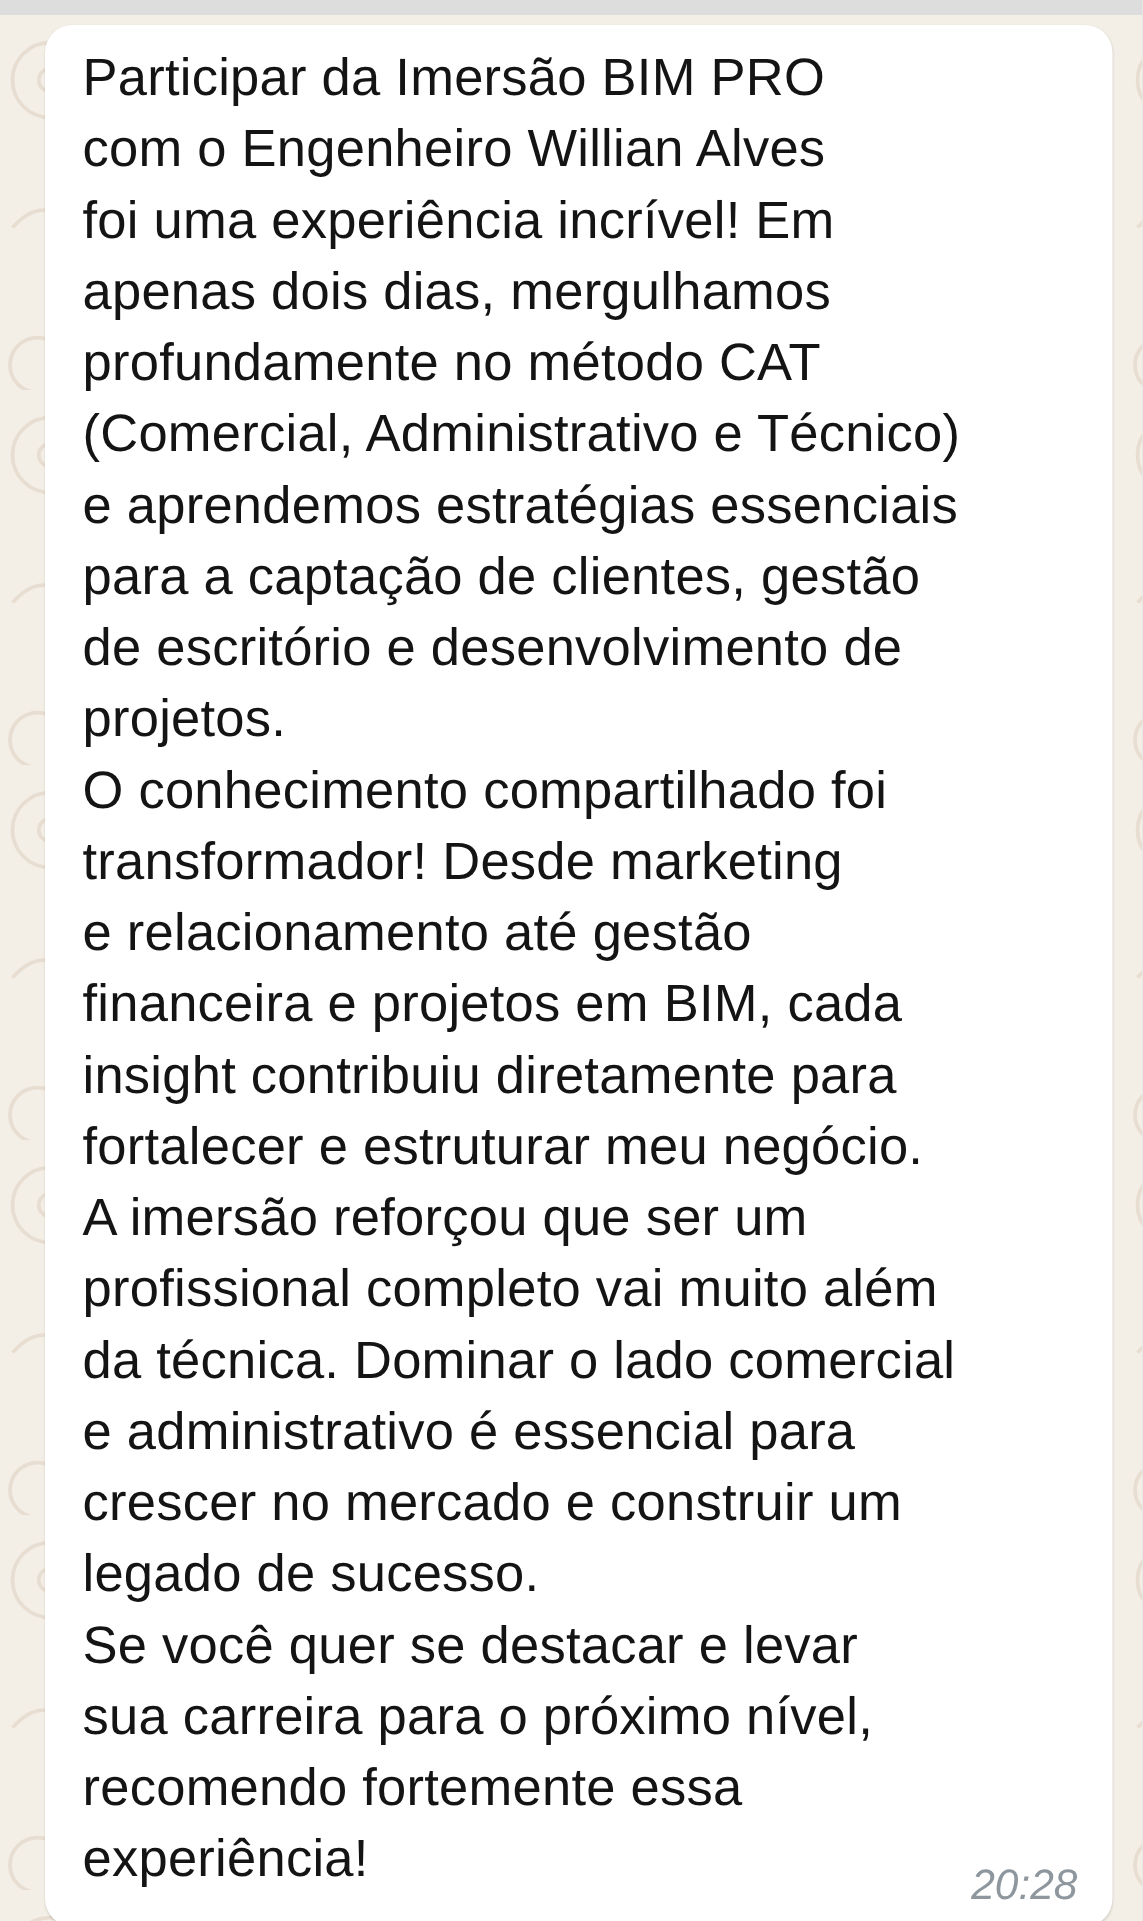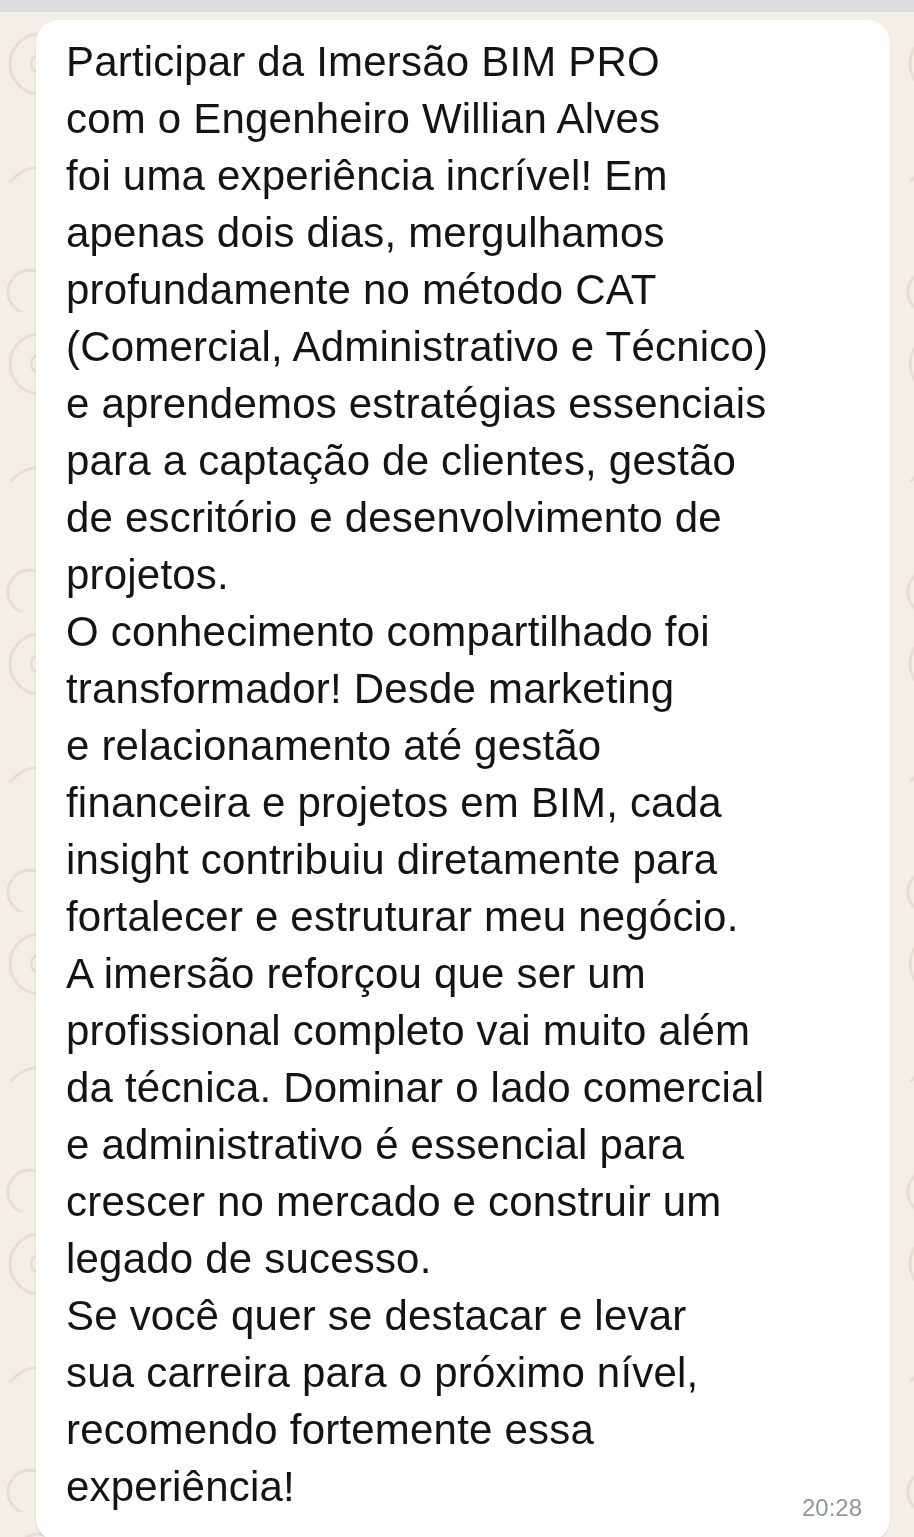--- a/index.html
+++ b/index.html
@@ -39,23 +39,24 @@
     white-space: pre-line;
     font-size: 42px;
     line-height: 57px;
     letter-spacing: 0.2px;
     color: var(--text-color, #141414);
   }
   .msg-time {
     position: absolute;
     right: 28px;
     bottom: 16px;
-    font-size: 24px;
+    font-size: 34px;
     line-height: 34px;
     color: var(--time-color, #8e979d);
+    font-style: italic;
   }
 </style>
 </head>
 <body>
 
 <div class="screen" style="--wallpaper-base: #f3eee6; --bubble-color: #ffffff; --text-color: #141414; --time-color: #8e979d;">
 
   <svg class="wallpaper" xmlns="http://www.w3.org/2000/svg" width="914" height="1537">
     <defs>
       <pattern id="doodle" width="300" height="300" patternUnits="userSpaceOnUse">

